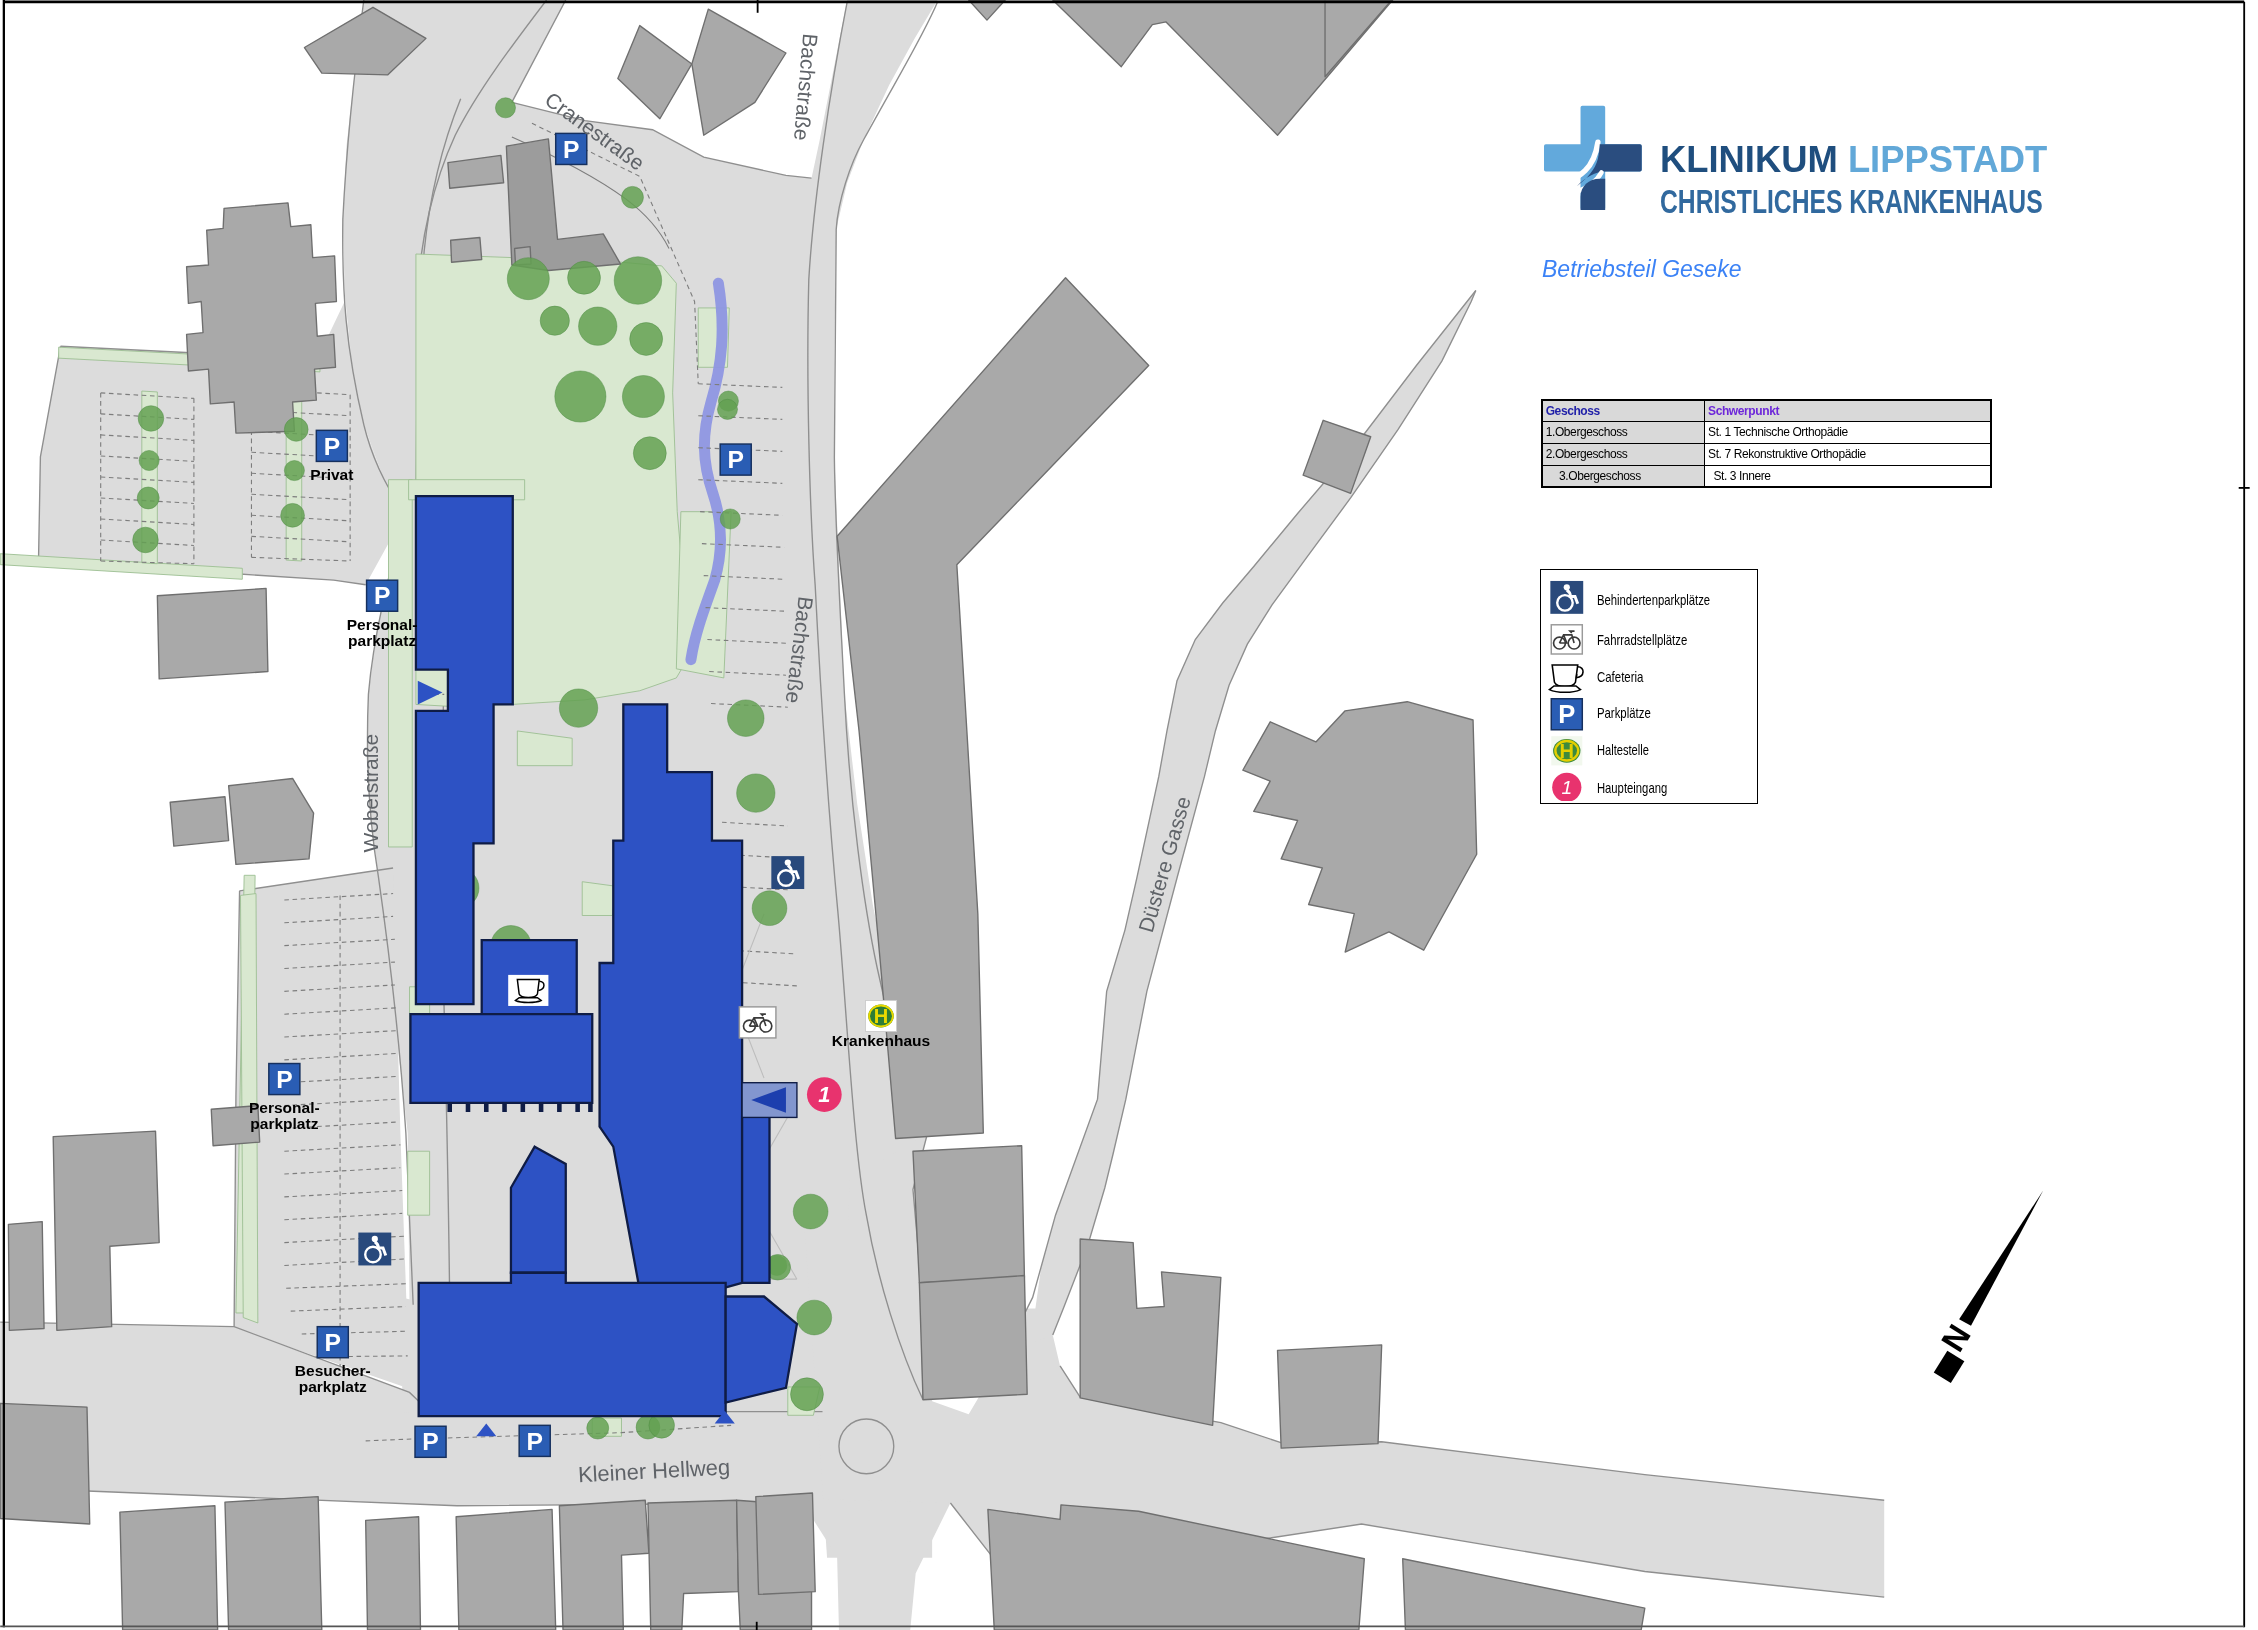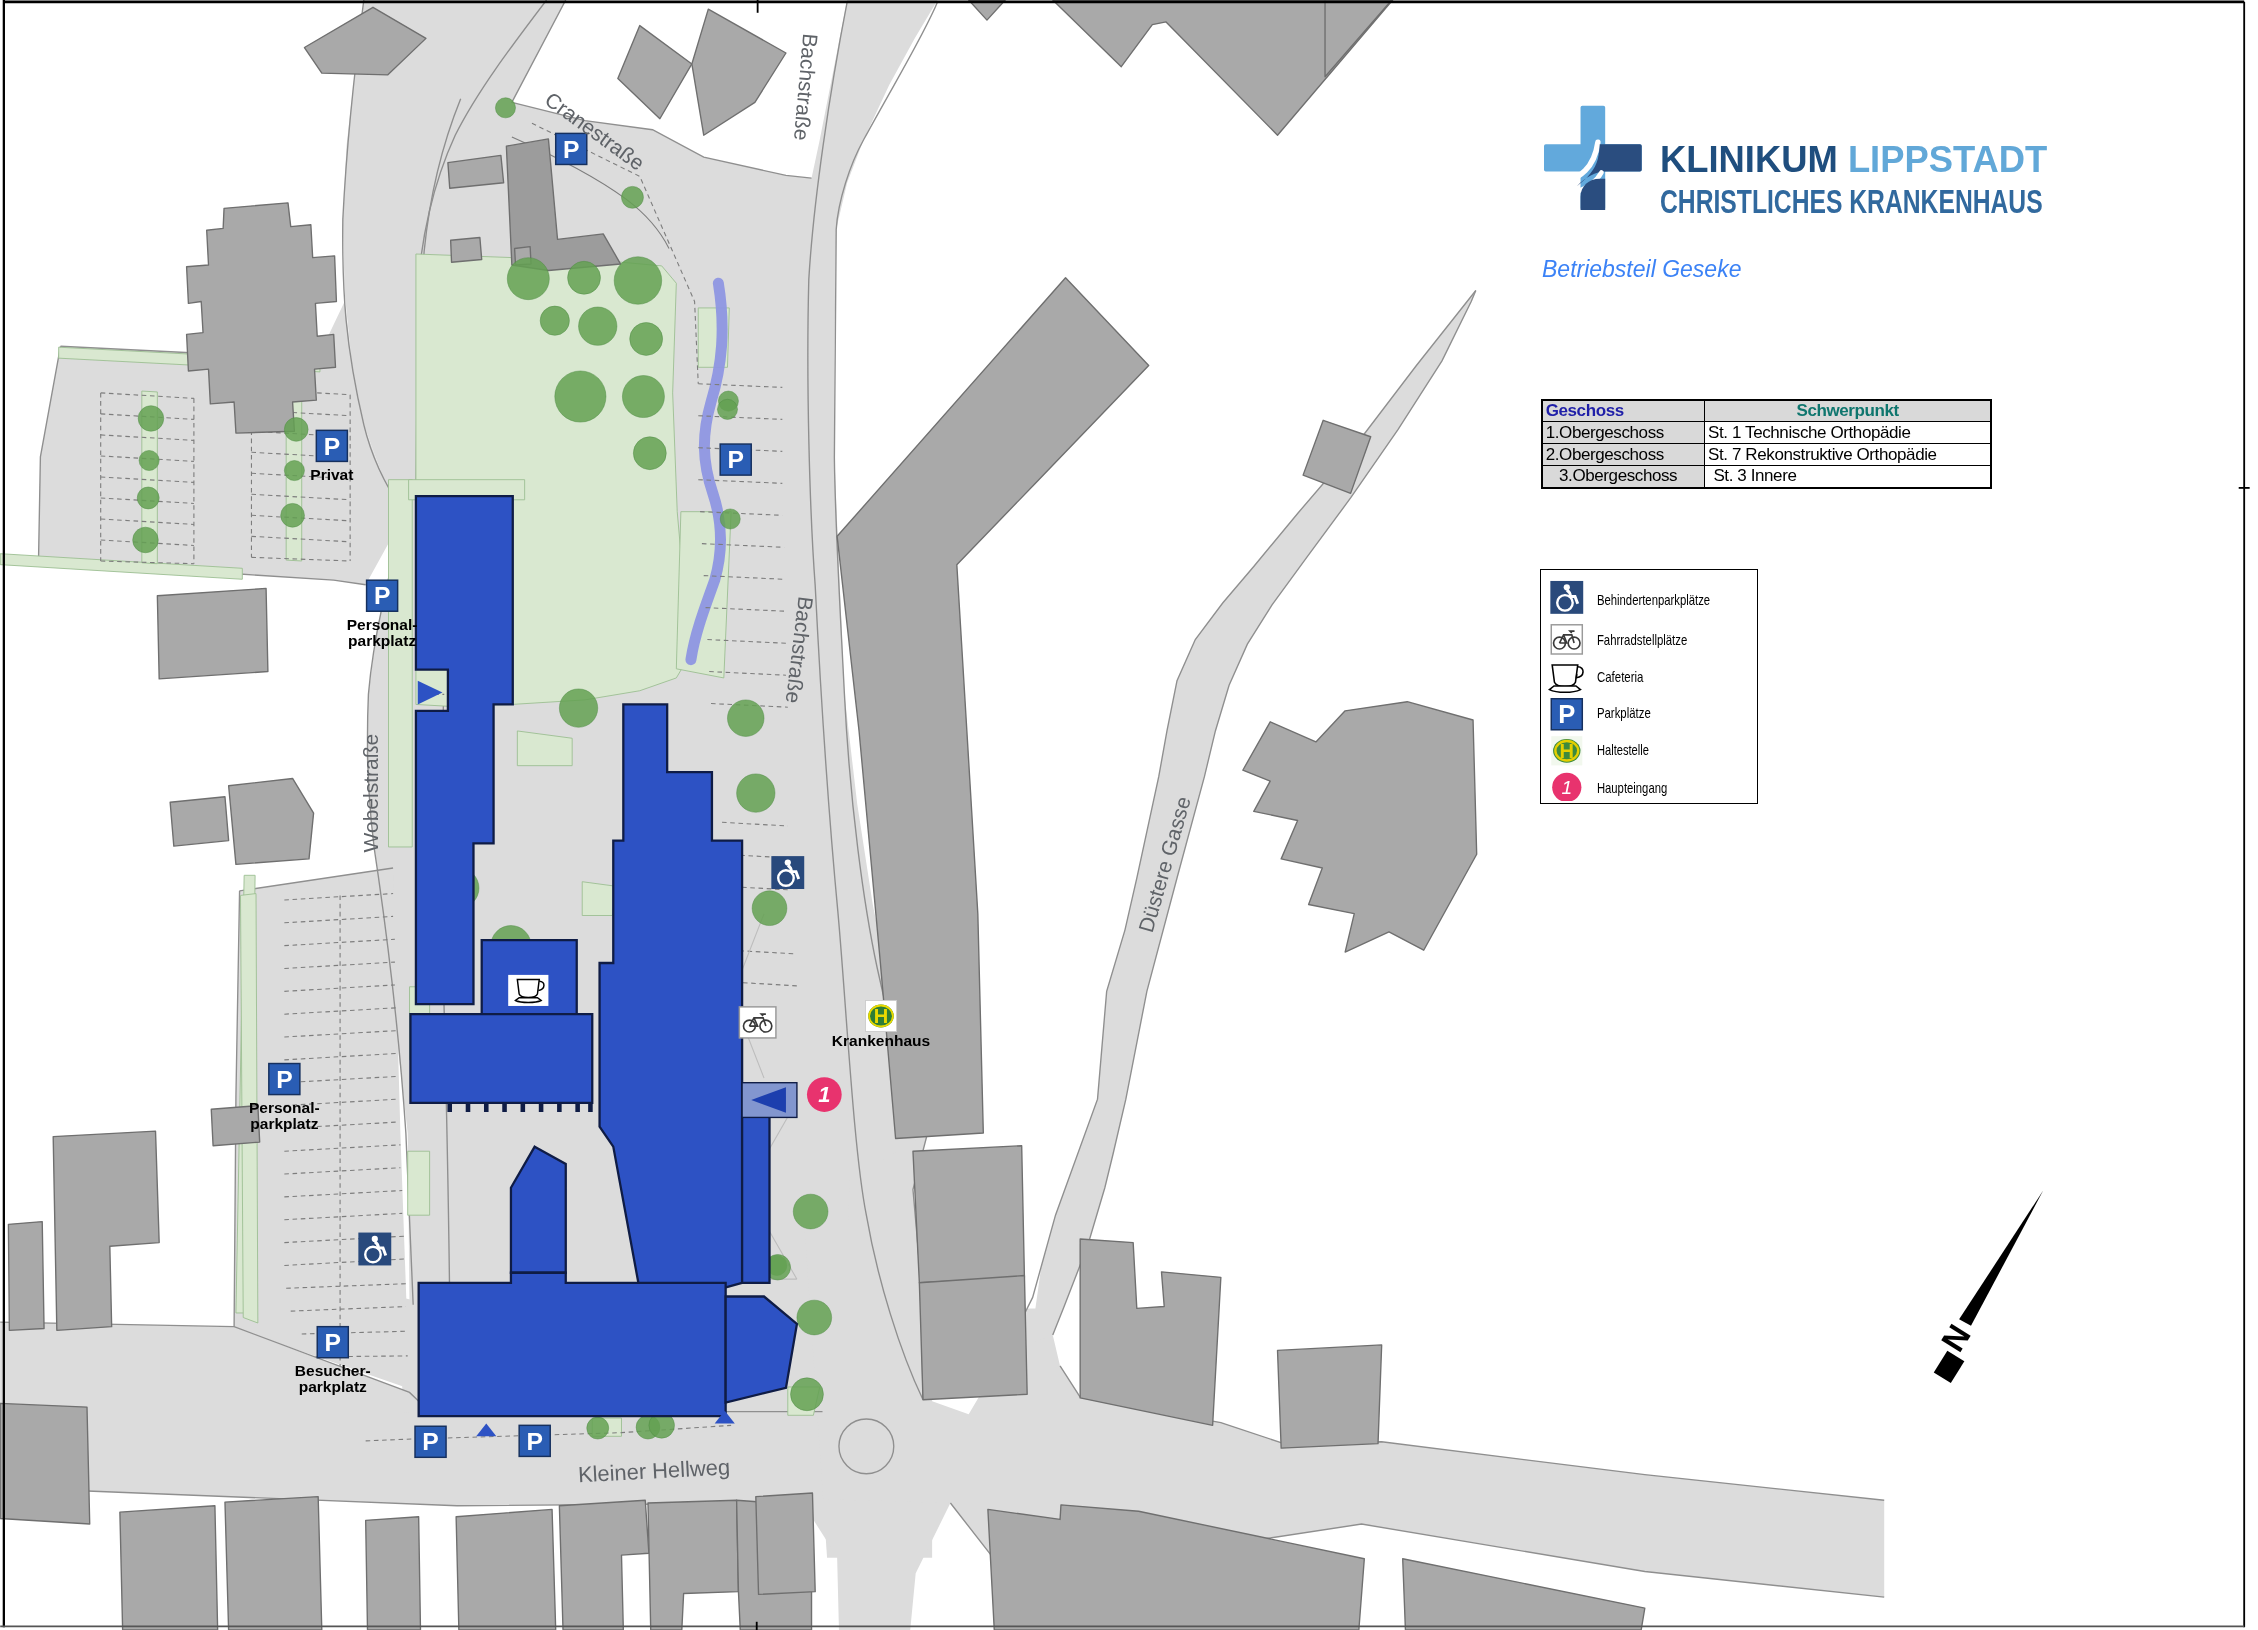--- a/index.html
+++ b/index.html
@@ -327,25 +327,25 @@
     <path d="M61,46 L105,46 Q107,46 107,48 L107,74 Q107,76 105,76 L68,76 C56,76 46,82 36,92 C47,84 56,74 59,62 C60,57 61,51 61,46 Z" fill="#2a4d7f"></path>
     <path d="M33,99 C46,95 57,88 63,77" stroke="#ffffff" stroke-width="5" fill="none" stroke-linecap="round"></path>
     <path d="M40,118 L40,104 C40,92 49,84 61,84 L67,84 L67,118 Z" fill="#2a4d7f"></path>
     <g font-family="Liberation Sans,sans-serif" font-weight="bold">
       <text x="127" y="76" font-size="41" textLength="424" lengthAdjust="spacingAndGlyphs"><tspan fill="#1f4e7e">KLINIKUM </tspan><tspan fill="#62a8d8">LIPPSTADT</tspan></text>
       <text x="127" y="121" font-size="36" fill="#31699e" textLength="419" lengthAdjust="spacingAndGlyphs">CHRISTLICHES KRANKENHAUS</text>
     </g>
   </svg>
 </div>
 <div class="pnl" style="left:1542px;top:256px;font-size:23px;font-style:italic;color:#3b82f6;">Betriebsteil Geseke</div>
-<table class="pnl" id="tbl" style="left:1541px;top:399px;width:451px;border-collapse:collapse;border:2.3px solid #000;font-size:17px;letter-spacing:-0.4px;line-height:1.2;color:#000;table-layout:fixed;">
+<table class="pnl" id="tbl" style="left:1541px;top:399px;width:451px;border-collapse:collapse;border:2.3px solid #000;font-size:12px;letter-spacing:-0.4px;line-height:1.2;color:#000;table-layout:fixed;">
   <tbody>
       <tr style="height:21px;">
     <td style="width:156px;background:#d9d9d9;border:1.4px solid #000;padding:0 2.7px;color:#1f1fa8;font-weight:bold;">Geschoss</td>
-    <td style="background:#d9d9d9;border:1.4px solid #000;padding:0 2.7px;color:#0f766e;font-weight:bold;text-align:center;">Schwerpunkt</td>
+    <td style="background:#d9d9d9;border:1.4px solid #000;padding:0 2.7px;color:#6d28d9;font-weight:bold;">Schwerpunkt</td>
   </tr>
   <tr style="height:22px;">
     <td style="background:#d9d9d9;border:1.4px solid #000;padding:0 2.7px;">1.Obergeschoss</td>
     <td style="border:1.4px solid #000;padding:0 2.7px;">St. 1 Technische Orthopädie</td>
   </tr>
   <tr style="height:22px;margin-left:23px;">
     <td style="background:#d9d9d9;border:1.4px solid #000;padding:0 2.7px;">2.Obergeschoss</td>
     <td style="border:1.4px solid #000;padding:0 2.7px;">St. 7 Rekonstruktive Orthopädie</td>
   </tr>
   <tr style="height:22px;">

